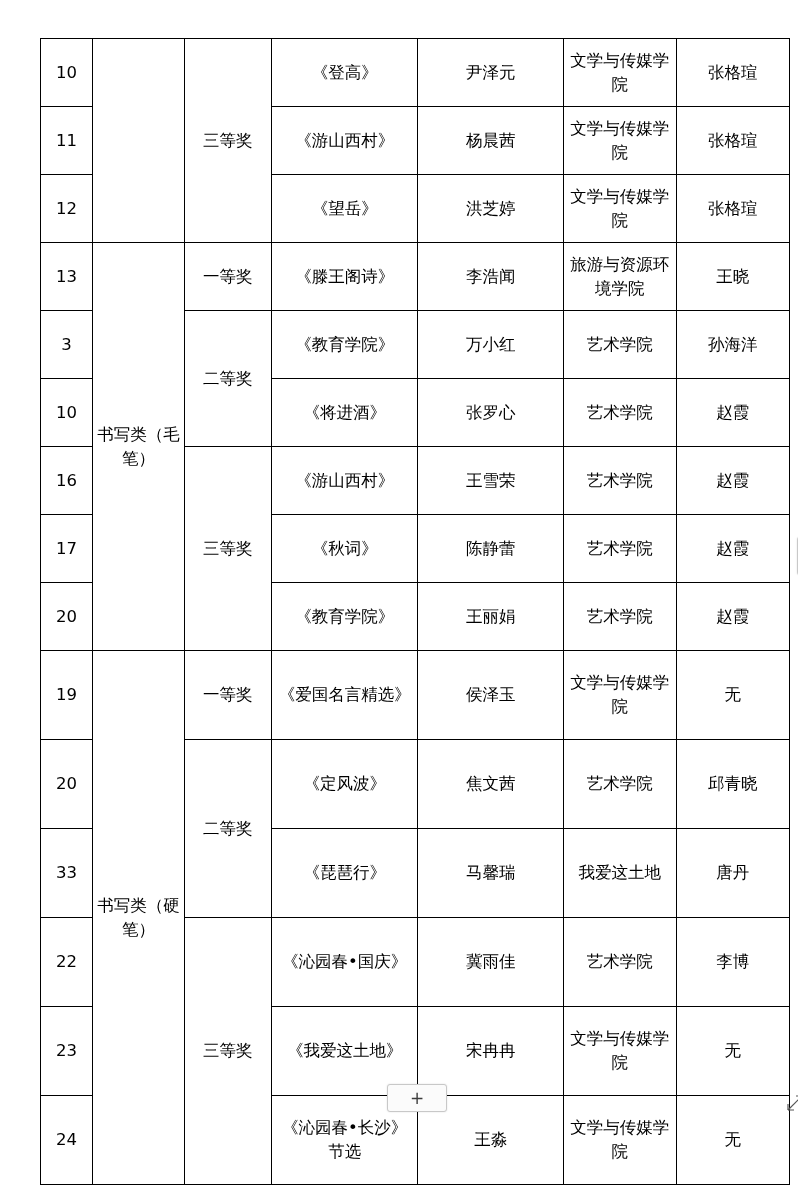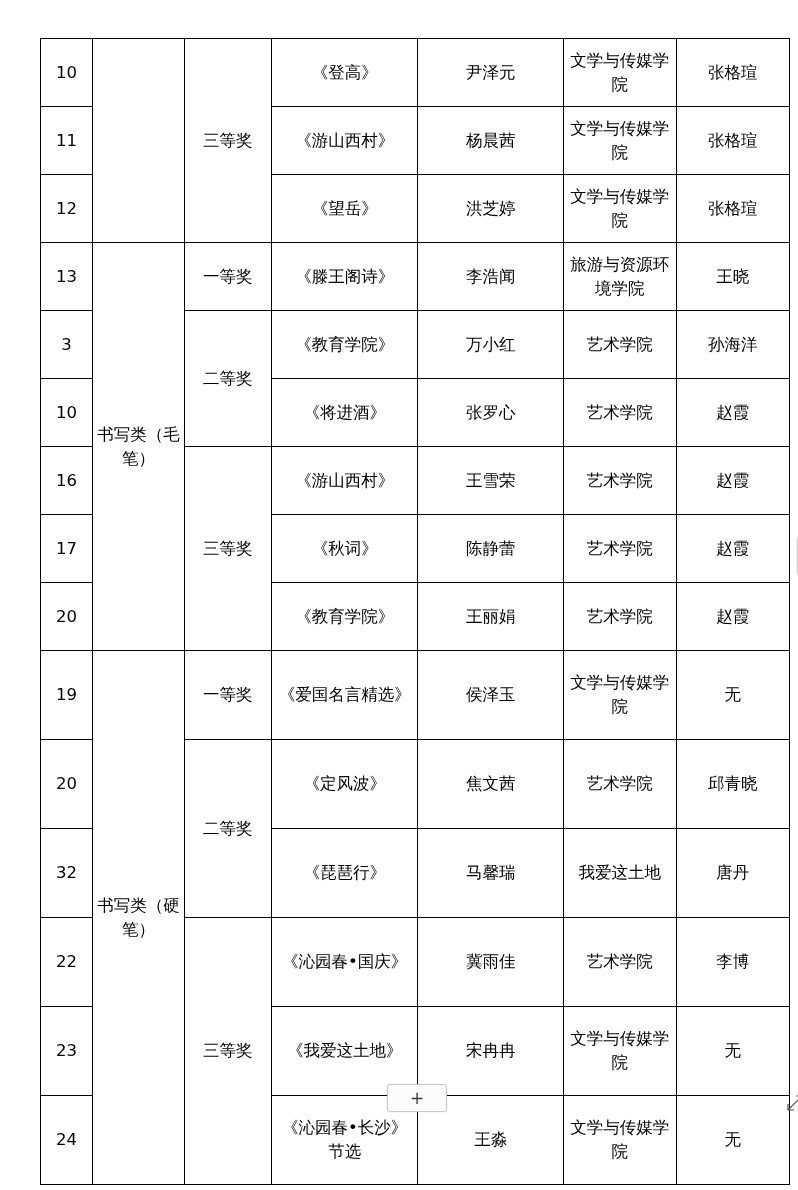--- a/index.html
+++ b/index.html
@@ -194,21 +194,21 @@
       <tr class="r-h69">
         <td>20</td>
         <td rowspan="2">二等奖</td>
         <td>《定风波》</td>
         <td>焦文茜</td>
         <td>艺术学院</td>
         <td>邱青晓</td>
       </tr>
 
       <tr class="r-h69">
-        <td>32</td>
+        <td>33</td>
         <td>《琵琶行》</td>
         <td>马馨瑞</td>
         <td>我爱这土地</td>
         <td>唐丹</td>
       </tr>
 
       <tr class="r-h69">
         <td>22</td>
         <td rowspan="3">三等奖</td>
         <td>《沁园春•国庆》</td>

